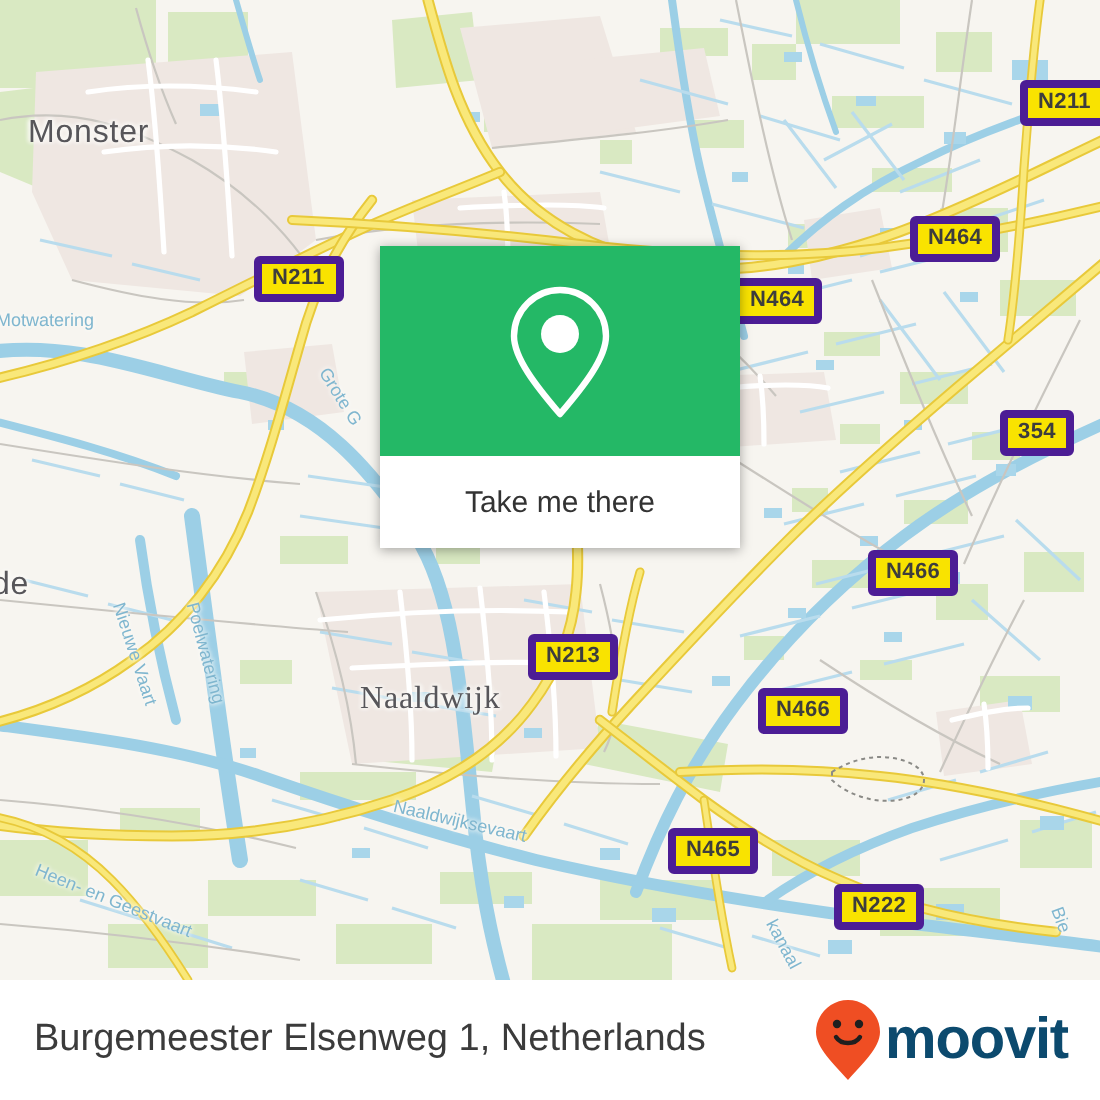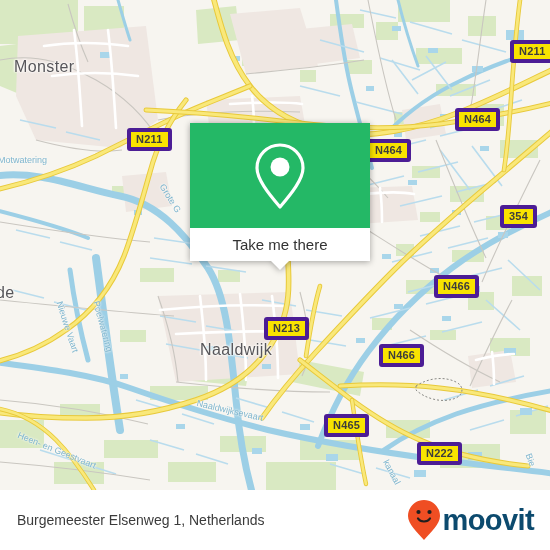--- a/index.html
+++ b/index.html
@@ -58,21 +58,21 @@
     left: 190px; top: 123px;
     width: 180px; height: 138px;
     filter: drop-shadow(0 1px 3px rgba(0,0,0,.35));
   }
   .callout-top {
     width: 100%; height: 105px;
     background: #24b866;
     display: flex; align-items: center; justify-content: center;
   }
   .callout-bottom {
-    width: 100%; height: 33px;
+    width: 100%; height: 46px;
     background: #ffffff;
     display: flex; align-items: center; justify-content: center;
     color: #333333;
     font-size: 15px;
   }
   .callout-tail {
     position: absolute;
     left: 50%; top: 138px;
     margin-left: -9px;
     width: 0; height: 0;
@@ -99,21 +99,21 @@
     position: absolute;
     left: 0; top: 490px;
     width: 550px; height: 60px;
     background: #ffffff;
     display: flex; align-items: center;
     overflow: hidden;
   }
   .footer-title {
     position: relative;
     margin-left: 17px;
-    font-size: 14px;
+    font-size: 19px;
     color: #3b3b3b;
     z-index: 2;
     white-space: nowrap;
   }
   .brand {
     position: absolute;
     right: 16px; top: 50%;
     transform: translateY(-50%);
     display: flex; align-items: center;
     z-index: 2;
@@ -369,42 +369,42 @@
         <path d="M352,400 C356,428 360,456 366,484" stroke="#e8c93a" stroke-width="4.4"></path>
         <path d="M352,400 C356,428 360,456 366,484" stroke="#f9e87a" stroke-width="2.6"></path>
       </g>
 
       <g stroke="#8a8a86" fill="none" stroke-width="1" stroke-dasharray="2 2">
         <path d="M416,386 C428,378 444,376 456,382 C464,386 464,394 456,398 C442,404 424,398 416,390 Z"></path>
       </g>
     </svg>
 
     <div class="map-label city-label" style="left:14px; top:58px;">Monster</div>
-    <div class="map-label city-label" style="left:200px; top:341px;">Naaldwijk</div>
+    <div class="map-label city-label" style="left:180px; top:341px;font-family:Liberation Serif, serif;">Naaldwijk</div>
     <div class="map-label city-label" style="left:-4px; top:284px;">de</div>
 
     <div class="map-label water-label" style="left:-2px; top:155px;">Motwatering</div>
     <div class="map-label water-label" style="left:64px; top:300px; transform:rotate(72deg); transform-origin:left top;">Nieuwe Vaart</div>
     <div class="map-label water-label" style="left:101px; top:300px; transform:rotate(75deg); transform-origin:left top;">Poelwatering</div>
     <div class="map-label water-label" style="left:198px; top:398px; transform:rotate(13deg); transform-origin:left top;">Naaldwijksevaart</div>
     <div class="map-label water-label" style="left:20px; top:430px; transform:rotate(22deg); transform-origin:left top;">Heen- en Geestvaart</div>
     <div class="map-label water-label" style="left:166px; top:182px; transform:rotate(58deg); transform-origin:left top;">Grote G</div>
     <div class="map-label water-label" style="left:390px; top:458px; transform:rotate(62deg); transform-origin:left top;">kanaal</div>
     <div class="map-label water-label" style="left:533px; top:452px; transform:rotate(70deg); transform-origin:left top;">Bie</div>
 
     <div class="shield" style="left:127px; top:92px;">N211</div>
     <div class="shield" style="left:510px; top:4px;">N211</div>
     <div class="shield" style="left:252px; top:104px;">N213</div>
     <div class="shield" style="left:264px; top:281px;">N213</div>
     <div class="shield" style="left:366px; top:103px;">N464</div>
     <div class="shield" style="left:455px; top:72px;">N464</div>
     <div class="shield" style="left:500px; top:169px;">354</div>
     <div class="shield" style="left:434px; top:239px;">N466</div>
     <div class="shield" style="left:379px; top:308px;">N466</div>
-    <div class="shield" style="left:324px; top:378px;text-align:center;">N465</div>
+    <div class="shield" style="left:334px; top:378px;text-align:center;">N465</div>
     <div class="shield" style="left:417px; top:406px;">N222</div>
 
     <div class="callout">
       <div class="callout-top">
         <svg width="56" height="70" viewBox="0 0 56 70">
           <path d="M28,4 C15.3,4 5,14.3 5,27 C5,38 16,52 28,66 C40,52 51,38 51,27 C51,14.3 40.7,4 28,4 Z" fill="none" stroke="#ffffff" stroke-width="3.2" stroke-linejoin="round"></path>
           <circle cx="28" cy="26" r="9.5" fill="#ffffff"></circle>
         </svg>
       </div>
       <div class="callout-bottom">

